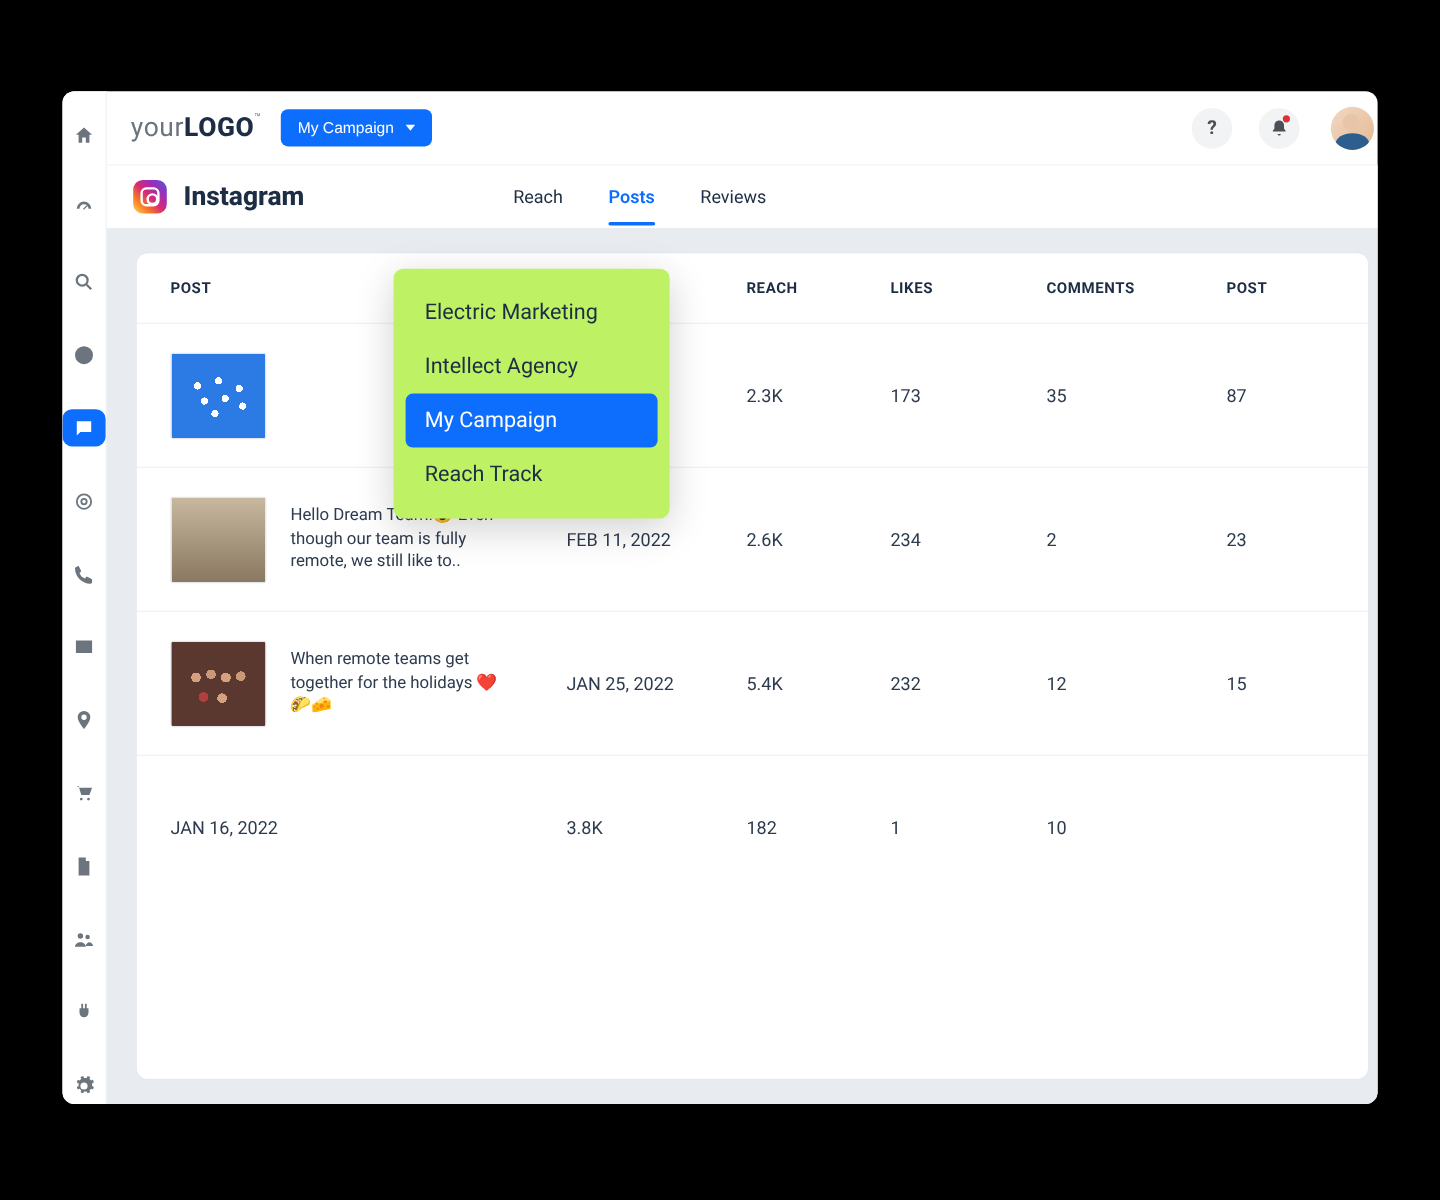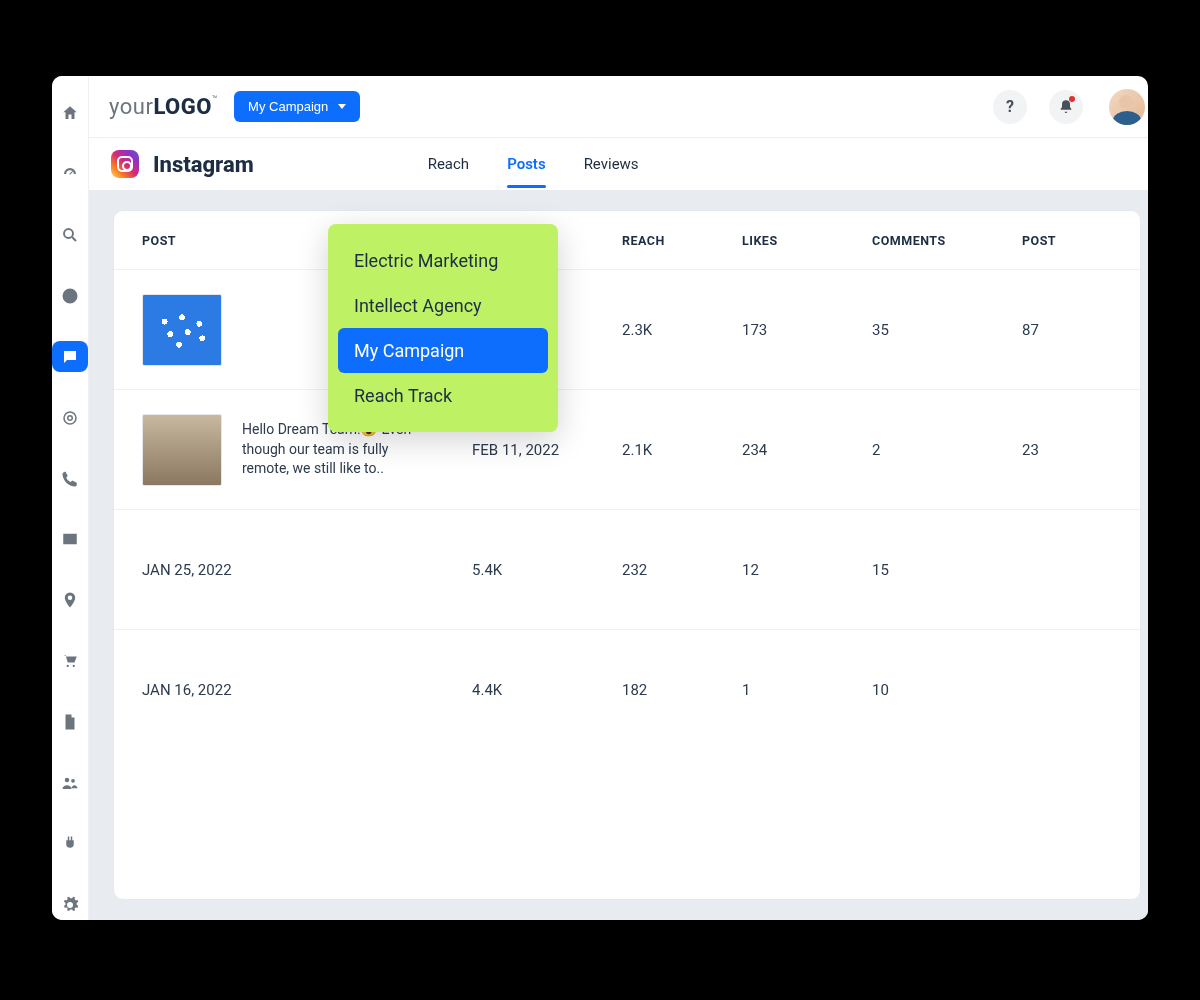--- a/index.html
+++ b/index.html
@@ -205,38 +205,42 @@
           <div class="cell">35</div>
           <div class="cell">87</div>
         </div>
 
         <div class="row">
           <div class="post-cell">
             <div class="thumb group"></div>
             <div class="caption">Hello Dream Team!😍 Even though our team is fully remote, we still like to..</div>
           </div>
           <div class="cell">FEB 11, 2022</div>
-          <div class="cell">2.1K</div>
+          <div class="cell">2.6K</div>
           <div class="cell">234</div>
           <div class="cell">2</div>
           <div class="cell">23</div>
         </div>
 
 
         <div class="row">
+          <div class="post-cell">
+            <div class="thumb party"></div>
+            <div class="caption">When remote teams get together for the holidays ❤️🌮🧀</div>
+          </div>
           <div class="cell">JAN 25, 2022</div>
           <div class="cell">5.4K</div>
           <div class="cell">232</div>
           <div class="cell">12</div>
           <div class="cell">15</div>
         </div>
 
         <div class="row">
           <div class="cell">JAN 16, 2022</div>
-          <div class="cell">4.4K</div>
+          <div class="cell">3.8K</div>
           <div class="cell">182</div>
           <div class="cell">1</div>
           <div class="cell">10</div>
         </div>
 
       </div>
     </div>
   </div>
 </div>
 

